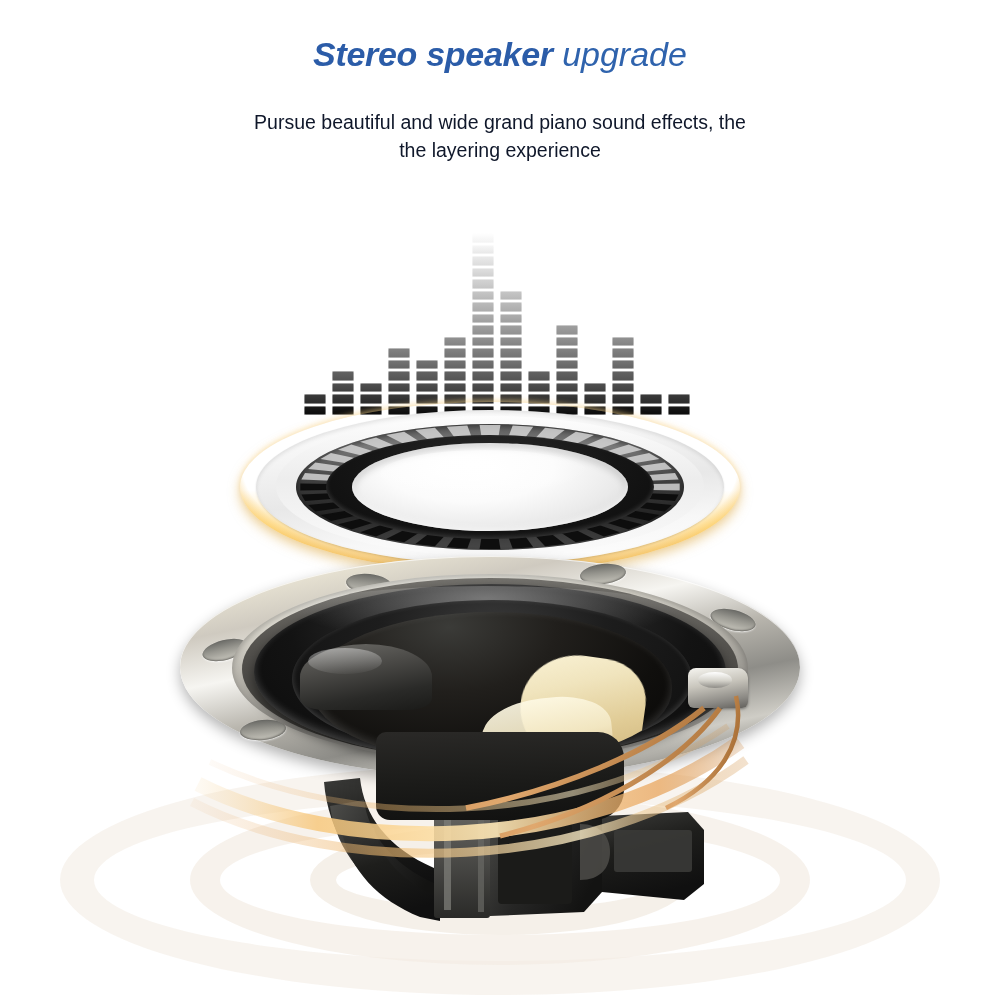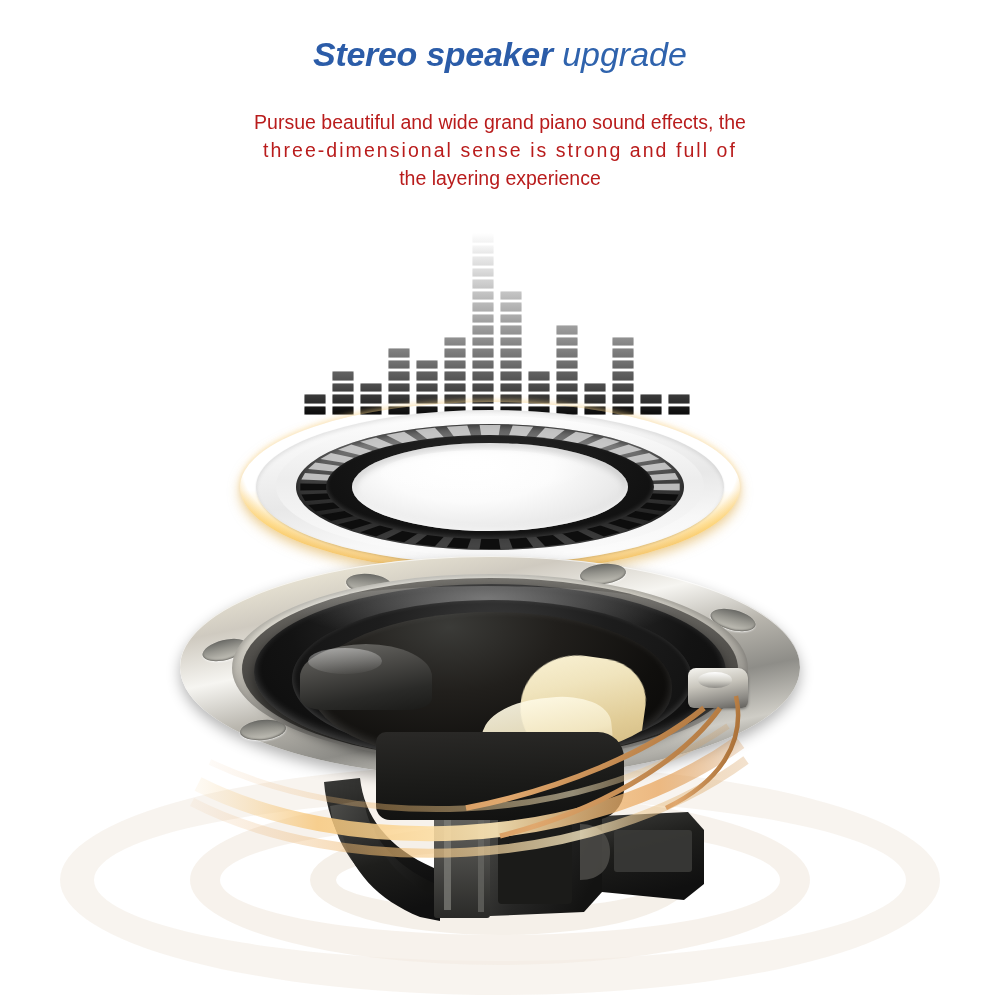--- a/index.html
+++ b/index.html
@@ -20,21 +20,21 @@
     font-size:34px;
     line-height:44px;
     white-space:nowrap;
     font-style:italic;
   }
   .headline .strong { font-weight:bold; color:#2b5ca8; letter-spacing:-0.3px; }
   .headline .light  { font-weight:400; color:#2f63ad; letter-spacing:0px; }
 
   .subcopy {
     position:absolute; left:205px; top:108px; width:590px;
-    color:#b91c1c;
+    color:#0f172a;
     font-size:19.5px;
     line-height:28px;
     text-align:center;
   }
   .subcopy .l { display:block; white-space:nowrap; }
   .subcopy .l.stretch { letter-spacing:2.05px; }
 
   
   #eq {
     position:absolute; left:304px; top:232px;
@@ -246,21 +246,20 @@
     <div class="ring" style="width:620px;height:170px;border-width:30px;opacity:.65;"></div>
     <div class="ring" style="width:380px;height:110px;border-width:26px;opacity:.75;"></div>
   </div>
 
   <div class="headline">
     <span class="strong">Stereo speaker</span><span class="light"> upgrade</span>
   </div>
 
   <div class="subcopy">
     <span class="l">Pursue beautiful and wide grand piano sound effects, the</span>
-    <span class="l stretch">three-dimensional sense is strong and full of</span>
     <span class="l">the layering experience</span>
   </div>
 
   <div id="eq">
       <div class="eq-col">
         <div class="eq-seg" style="background: linear-gradient(rgb(59, 59, 59) 0%, rgb(43, 43, 43) 100%);"></div>
         <div class="eq-seg" style="background: linear-gradient(rgb(26, 26, 26) 0%, rgb(10, 10, 10) 100%);"></div>
       </div>
       <div class="eq-col">
         <div class="eq-seg" style="background: linear-gradient(rgb(99, 99, 99) 0%, rgb(83, 83, 83) 100%);"></div>

